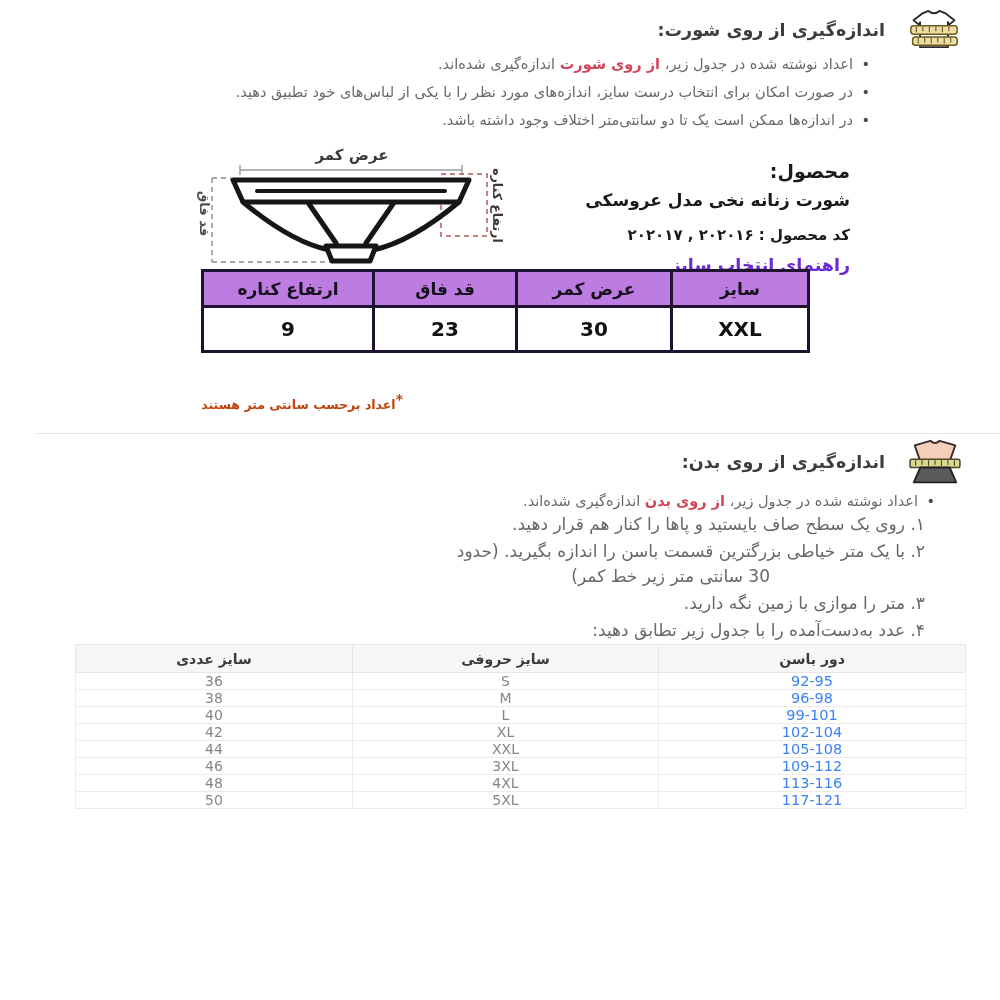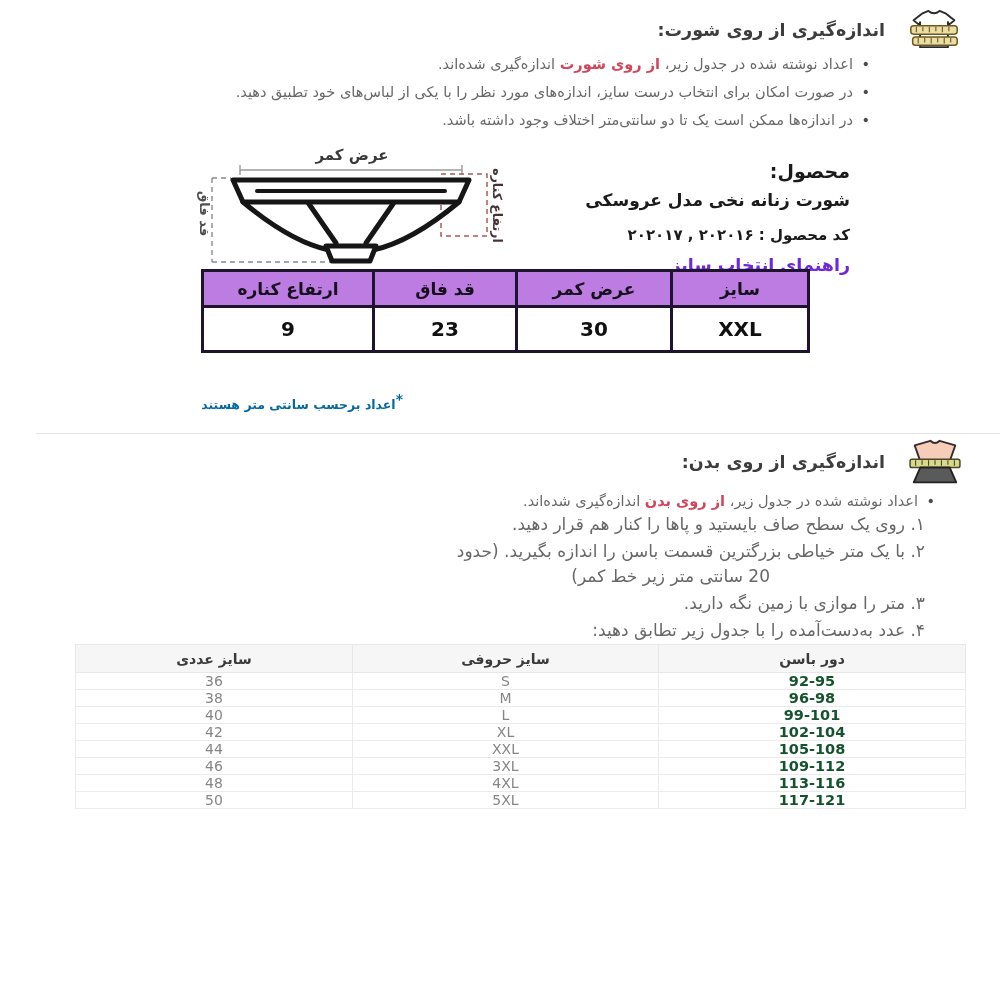--- a/index.html
+++ b/index.html
@@ -39,39 +39,39 @@
   
   #ptable { position:absolute; top:269px; right:190px; width:606px;
             border-collapse:collapse; table-layout:fixed; }
   #ptable th { background:#bc7ce1; border:3px solid #1f1430; height:36px;
                font-size:17px; font-weight:bold; color:#15101c; text-align:center; }
   #ptable td { background:#ffffff; border:3px solid #1f1430; height:45px;
                font-size:20px; font-weight:bold; color:#101010; text-align:center; }
 
   
   #footnote { position:absolute; top:391px; left:158px; width:245px; 
-              color:#0369a1; font-size:12.5px; font-weight:bold; white-space:nowrap; }
+              color:#c2410c; font-size:12.5px; font-weight:bold; white-space:nowrap; }
   .fmark { vertical-align:super; font-size:14px; font-weight:bold; }
 
   .divider { position:absolute; top:433px; left:36px; right:0; height:0;
              border-top:1px solid #e3e3e3; }
 
   
   #steps { position:absolute; top:512px; right:75px; text-align:right; }
   .step { color:#676767; font-size:17px; line-height:25px; margin-bottom:2px; white-space:nowrap; }
   .step-cont { padding-right:155px; }
 
   
   #btable { position:absolute; top:644px; left:75px; width:890px;
             border-collapse:collapse; table-layout:fixed; }
   #btable th { background:#f6f6f6; border:1px solid #e7e7e7; height:28px;
                font-size:14px; font-weight:bold; color:#3a3a3a; text-align:center; }
   #btable td { background:#fff; border:1px solid #ebebeb; height:16px;
                font-size:14px; color:#858585; text-align:center; }
-  #btable td.hip { font-weight:bold; color:#14532d; font-size:14.5px; }
+  #btable td.hip { font-weight:normal; color:#3b82f6; font-size:14.5px; }
 </style>
 </head>
 <body>
 
 <div class="page">
 
   <header class="sec-head abs" style="top:8px; right:40px;">
     <span class="icon">
       <svg width="52" height="43" viewBox="0 0 56 46">
         <path d="M15 6 L22 3 Q28 8 34 3 L41 6 L50 13 L44 18 L43 15 L43 42 L13 42 L13 15 L12 18 L6 13 Z" fill="#ffffff" stroke="#2a2a2a" stroke-width="2" stroke-linejoin="round"></path>
@@ -156,21 +156,21 @@
   </header>
 
   <ul class="bullets abs" style="top:487px; right:65px; width:880px;">
     <li><span>اعداد نوشته شده در جدول زیر، </span><span class="hl">از روی بدن</span><span> اندازه‌گیری شده‌اند.</span></li>
   </ul>
 
   <div id="steps">
     <div class="step">۱. روی یک سطح صاف بایستید و پاها را کنار هم قرار دهید.</div>
     <div class="step">
       <div>۲. با یک متر خیاطی بزرگترین قسمت باسن را اندازه بگیرید. (حدود</div>
-      <div class="step-cont">20 سانتی متر زیر خط کمر)</div>
+      <div class="step-cont">30 سانتی متر زیر خط کمر)</div>
     </div>
     <div class="step">۳. متر را موازی با زمین نگه دارید.</div>
     <div class="step">۴. عدد به‌دست‌آمده را با جدول زیر تطابق دهید:</div>
   </div>
 
   <table id="btable">
     <colgroup>
         <col style="width:307px">
         <col style="width:306px">
         <col style="width:277px">

